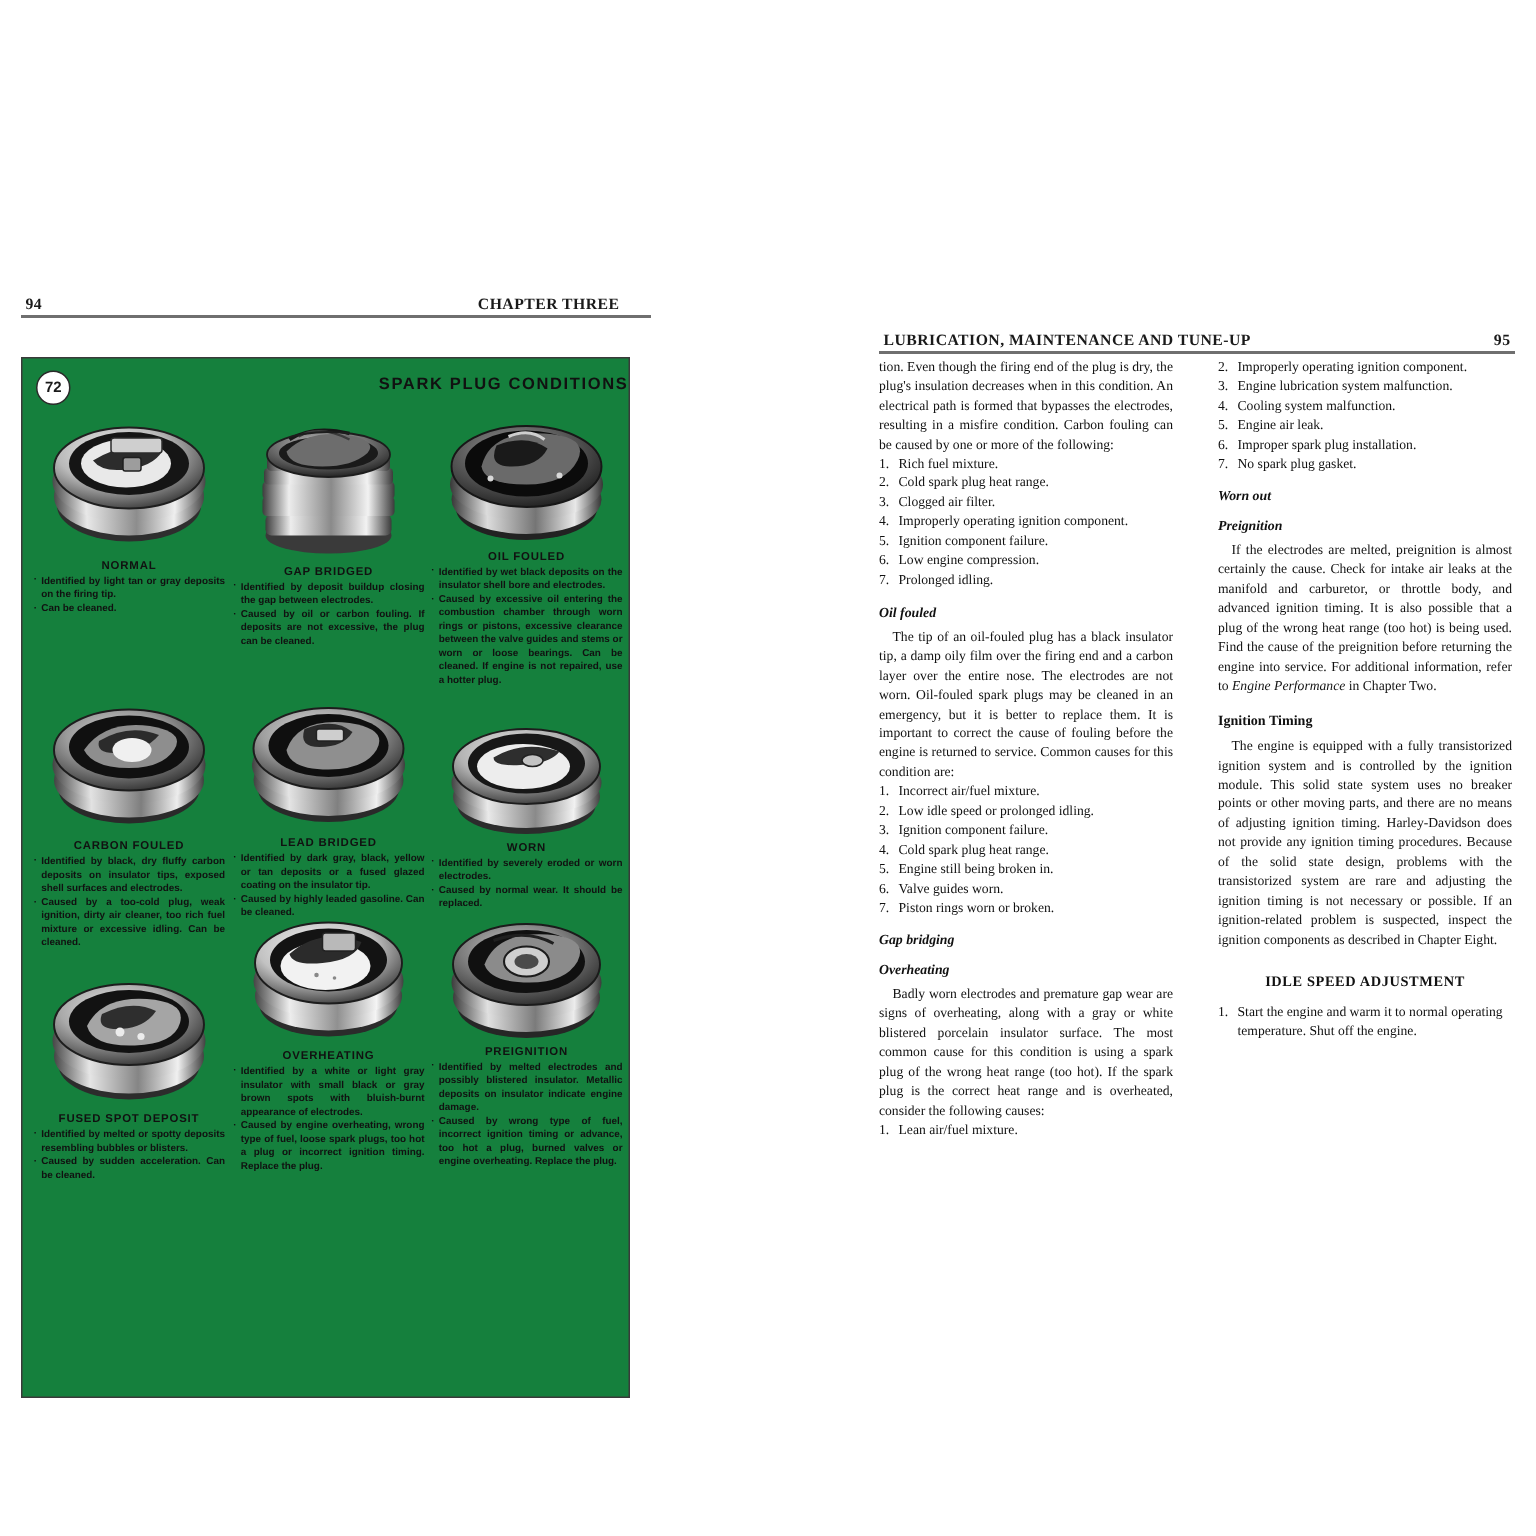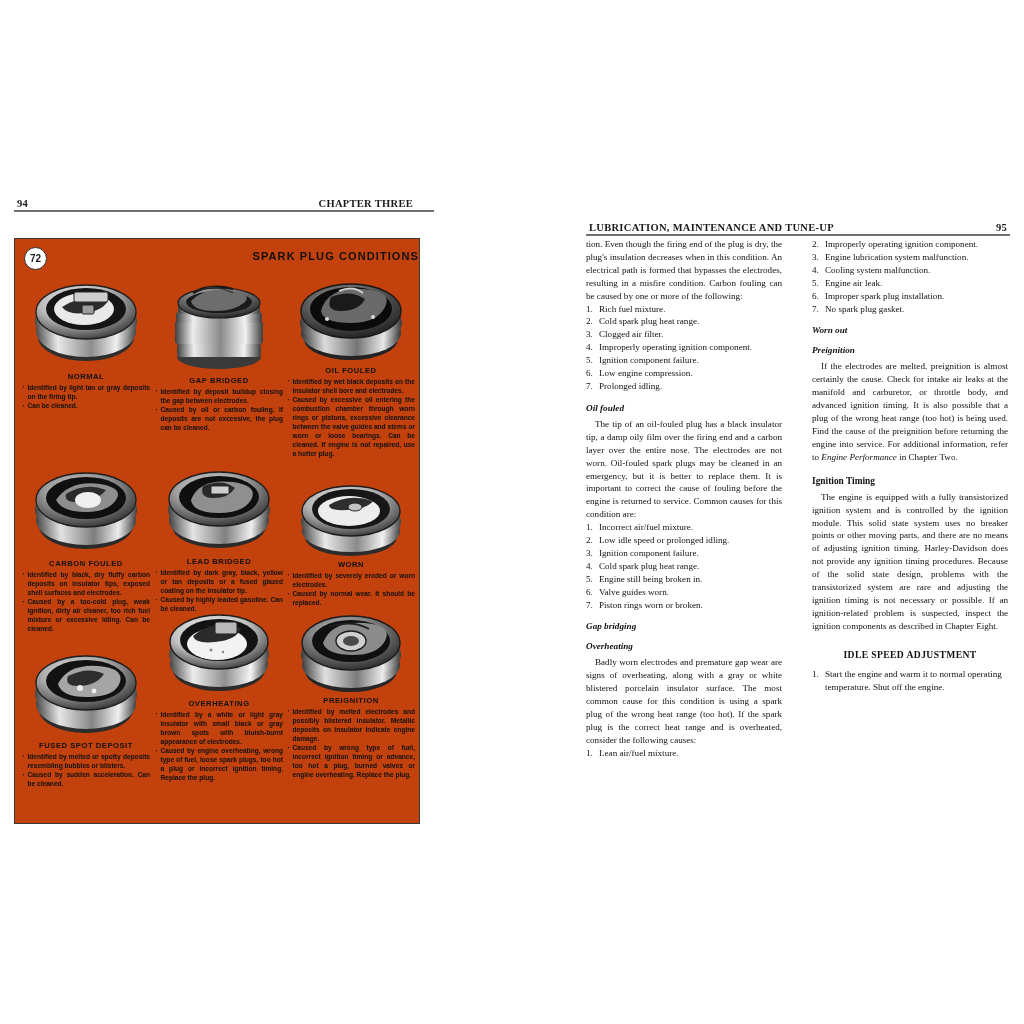--- a/index.html
+++ b/index.html
@@ -53,24 +53,24 @@
   #runhead-right { left: 586px; top: 204px; width: 424px; margin-top: 10px; }
   #runhead-right .title { left: 0; }
   #runhead-right .folio { right: 0; }
 
   
   #figure-box {
     position: absolute;
     left: 14px;
     top: 238px;
     width: 406px;
-    height: 586px;
+    height: 694px;
     border: 1.6px solid #3a3a3a;
     box-sizing: border-box;
-    background: #c2410c;
+    background: #15803d;
   }
   #figure-badge {
     position: absolute;
     left: 9px; top: 8px;
     width: 21px; height: 21px;
     border: 1.3px solid #2a2a2a;
     border-radius: 50%;
     display: flex;
     align-items: center;
     justify-content: center;

